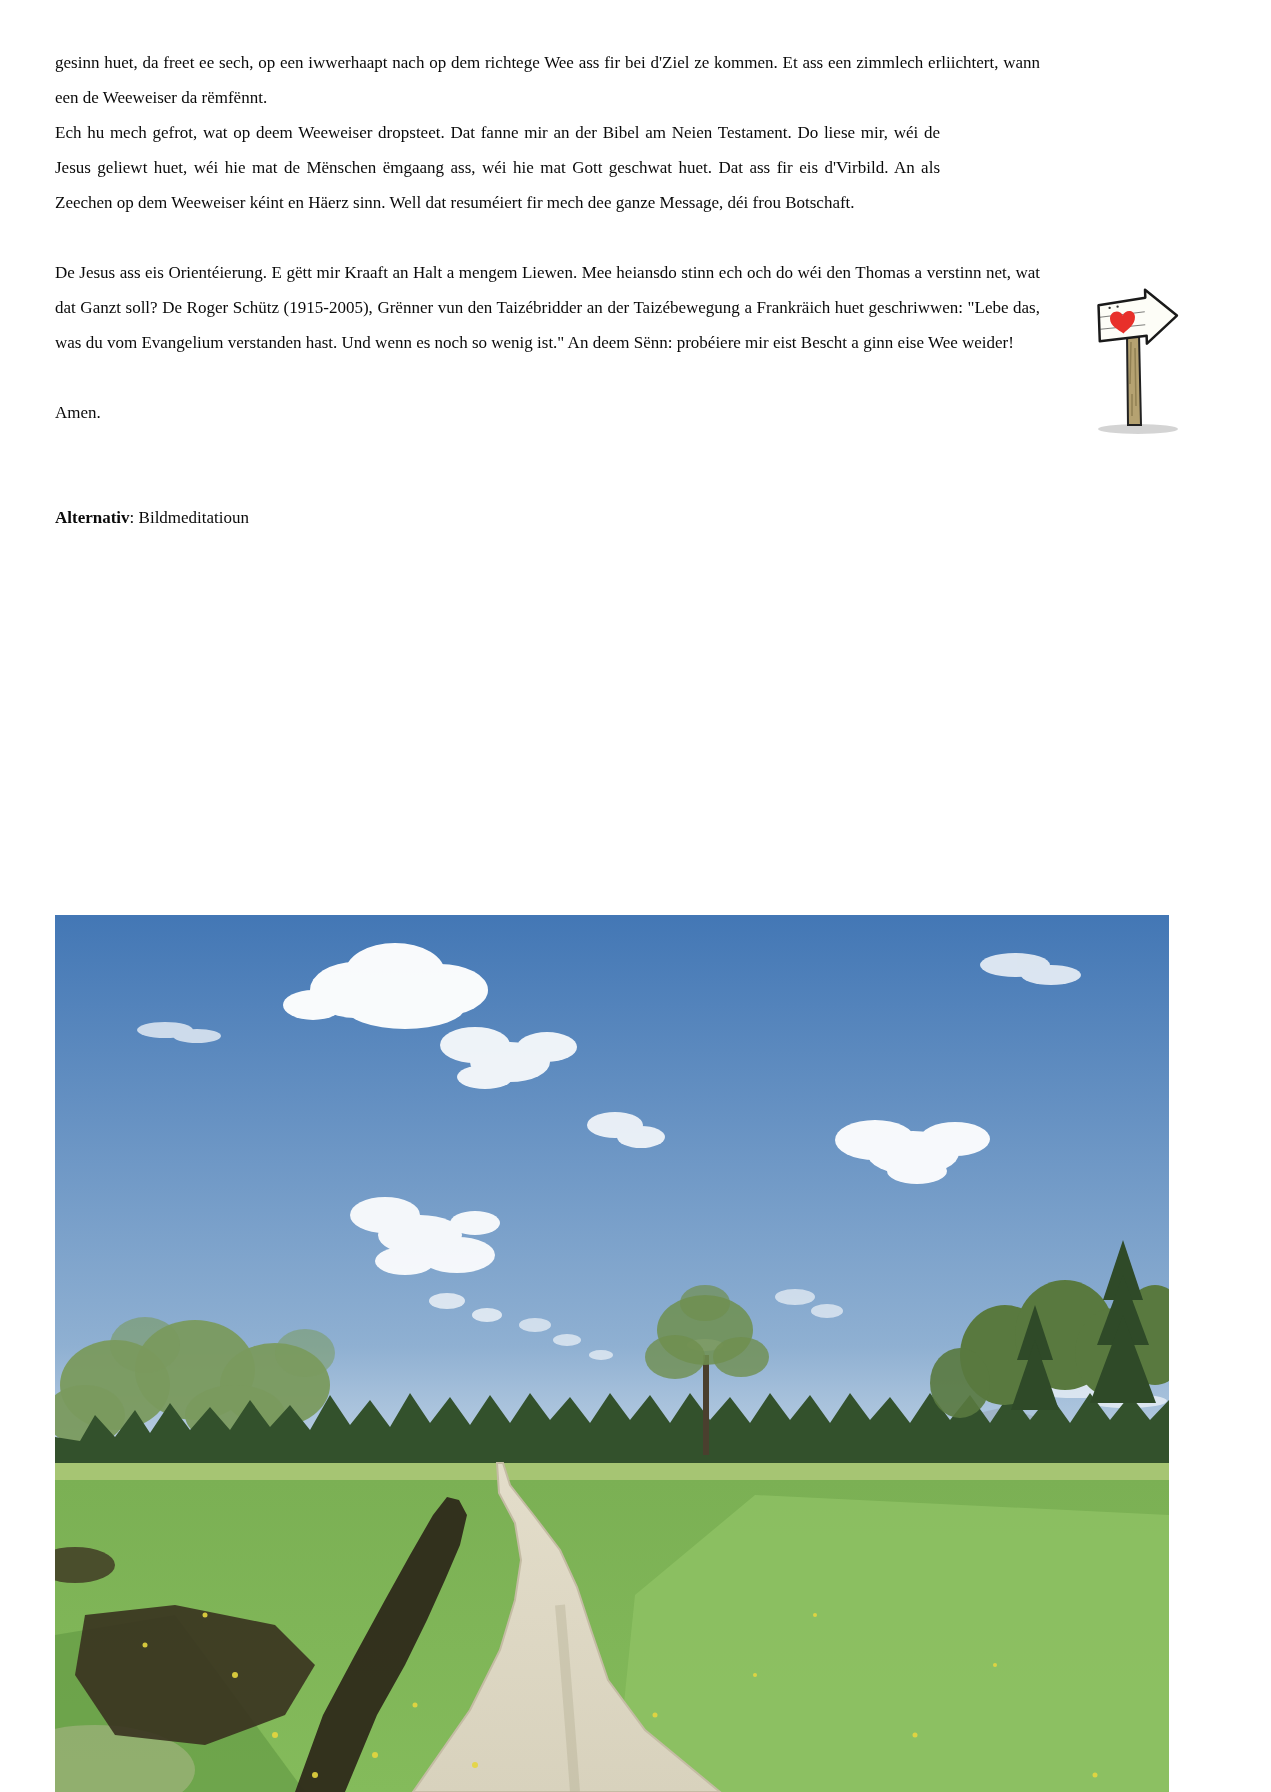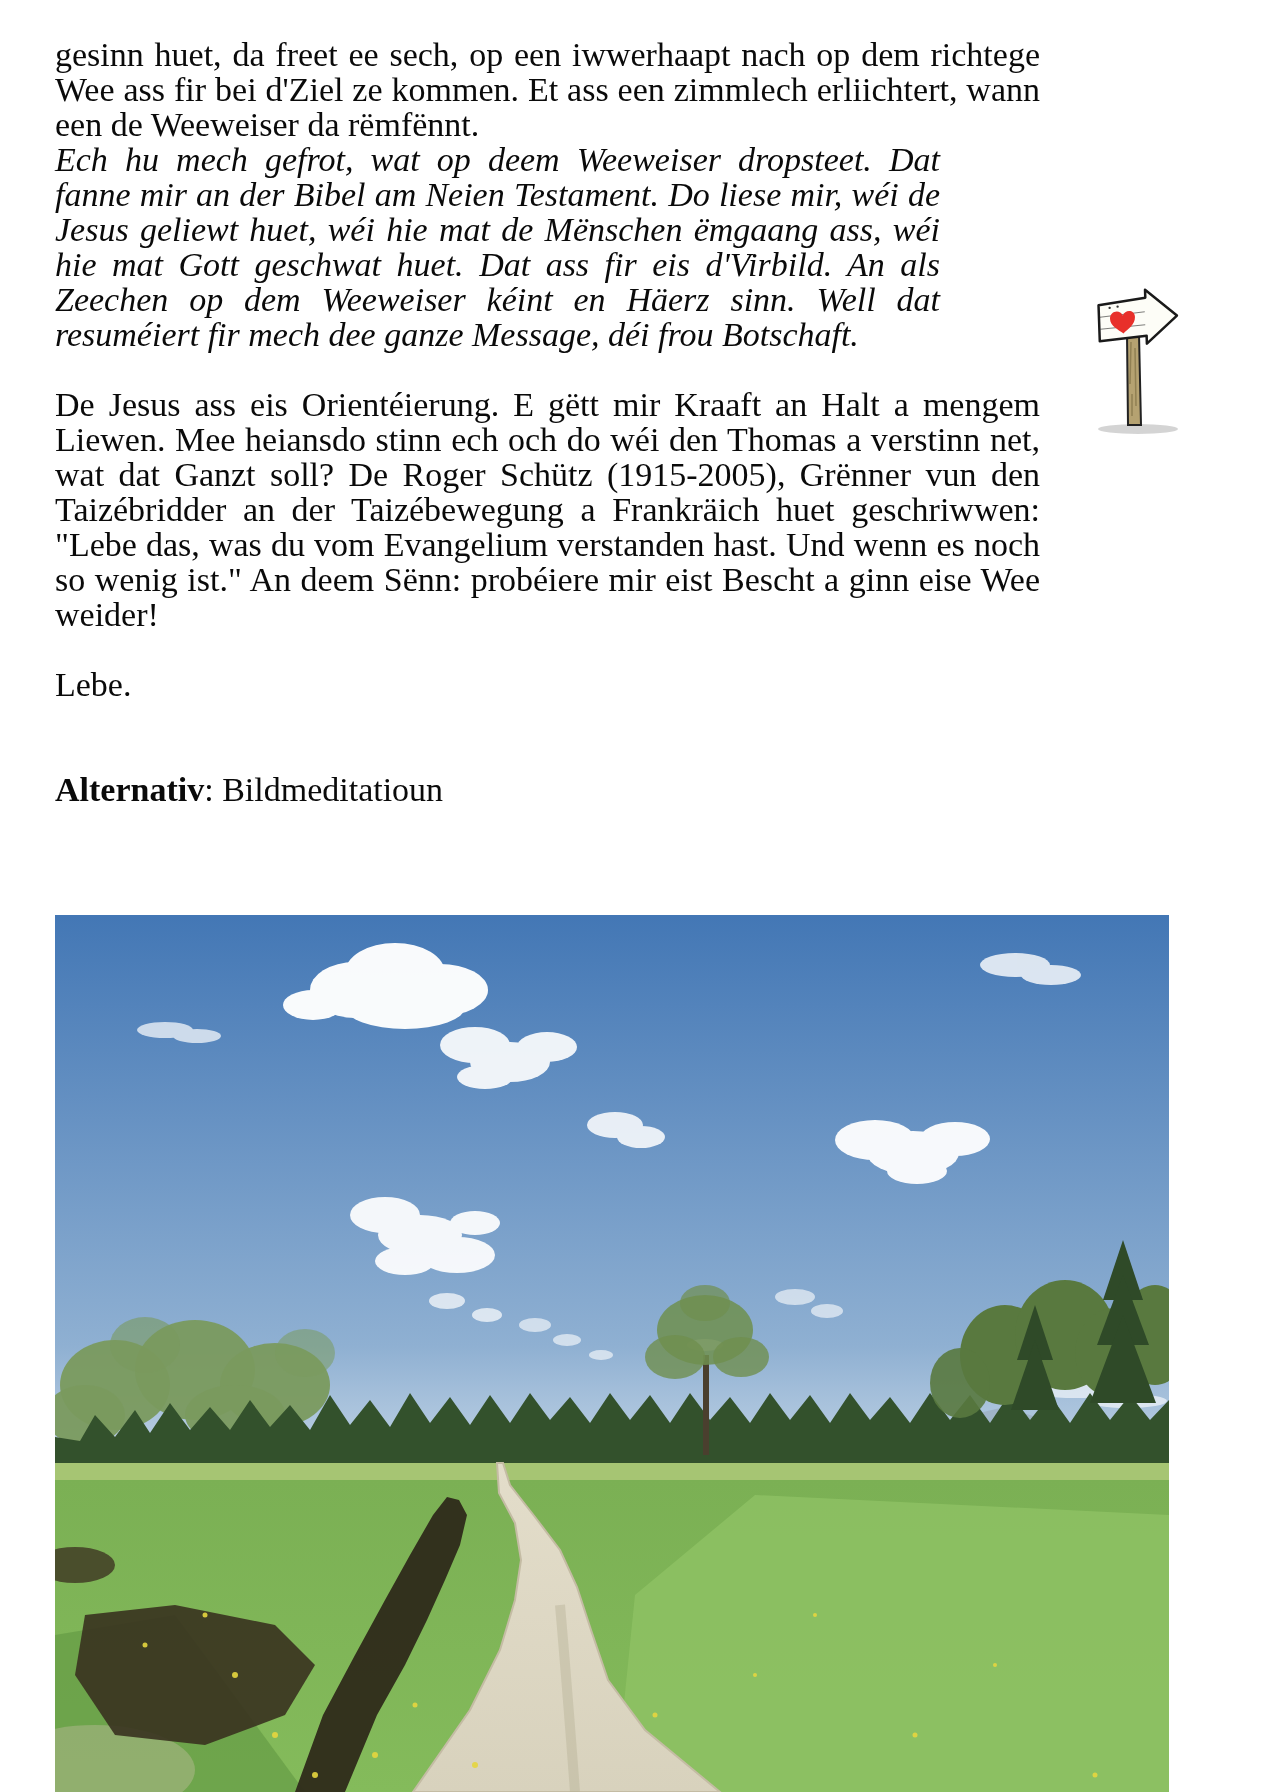--- a/index.html
+++ b/index.html
@@ -5,26 +5,26 @@
   html,body{margin:0;padding:0;background:#ffffff;}
   .page{
     position:relative;
     width:1271px;height:1792px;
     background:#ffffff;
     overflow:hidden;
     font-family:"Liberation Serif","DejaVu Serif",serif;
     color:#0a0a0a;
   }
   .text-column{
-    position:absolute;left:55px;top:37px;width:985px;
-    font-size:34px;line-height:35px;
+    position:absolute;left:55px;top:45px;width:985px;
+    font-size:17px;line-height:35px;
   }
   .text-column p{margin:0;text-align:justify;}
   .para-gap{margin-top:35px !important;}
-  .narrow{width:885px;font-style:italic;}
+  .narrow{width:885px;}
   .amen{margin-top:35px !important;text-align:left !important;}
   .alternativ{margin-top:70px !important;text-align:left !important;}
   .alternativ b{font-weight:bold;text-align:right;}
   .signpost{
     position:absolute;left:1096px;top:284px;width:86px;height:152px;
   }
   .photo{
     position:absolute;left:55px;top:915px;width:1114px;height:877px;
     overflow:hidden;
   }
@@ -32,21 +32,21 @@
 </style>
 </head>
 <body>
 
 <div class="page">
 
   <div class="text-column">
     <p>gesinn huet, da freet ee sech, op een iwwerhaapt nach op dem richtege Wee ass fir bei d'Ziel ze kommen. Et ass een zimmlech erliichtert, wann een de Weeweiser da rëmfënnt.</p>
     <p class="narrow">Ech hu mech gefrot, wat op deem Weeweiser dropsteet. Dat fanne mir an der Bibel am Neien Testament. Do liese mir, wéi de Jesus geliewt huet, wéi hie mat de Mënschen ëmgaang ass, wéi hie mat Gott geschwat huet. Dat ass fir eis d'Virbild. An als Zeechen op dem Weeweiser kéint en Häerz sinn. Well dat resuméiert fir mech dee ganze Message, déi frou Botschaft.</p>
     <p class="para-gap">De Jesus ass eis Orientéierung. E gëtt mir Kraaft an Halt a mengem Liewen. Mee heiansdo stinn ech och do wéi den Thomas a verstinn net, wat dat Ganzt soll? De Roger Schütz (1915-2005), Grënner vun den Taizébridder an der Taizébewegung a Frankräich huet geschriwwen: "Lebe das, was du vom Evangelium verstanden hast. Und wenn es noch so wenig ist." An deem Sënn: probéiere mir eist Bescht a ginn eise Wee weider!</p>
-    <p class="amen">Lebe.</p>
+    <p class="amen">Amen.</p>
     <p class="alternativ"><b>Alternativ</b><span>: Bildmeditatioun</span></p>
   </div>
 
   <div class="signpost">
     <svg width="86" height="152" viewBox="0 0 86 152">
       <ellipse cx="42" cy="145" rx="40" ry="5" opacity="0.8" fill="#c9c9c9"></ellipse>
       <g>
         <polygon points="31,50 43,50 45,141 32,141" stroke-width="2" stroke="#222222" fill="#b5a271"></polygon>
         <path d="M35,58 L34,100 M39,64 L40,122 M36,110 L36,132" fill="none" stroke-width="1.5" opacity="0.85" stroke="#8a7a4e"></path>
       </g>

